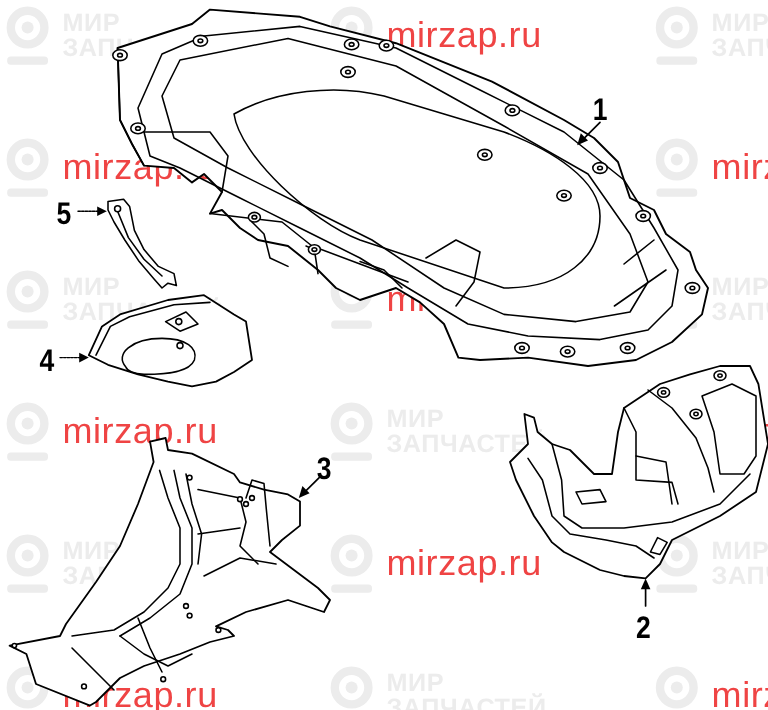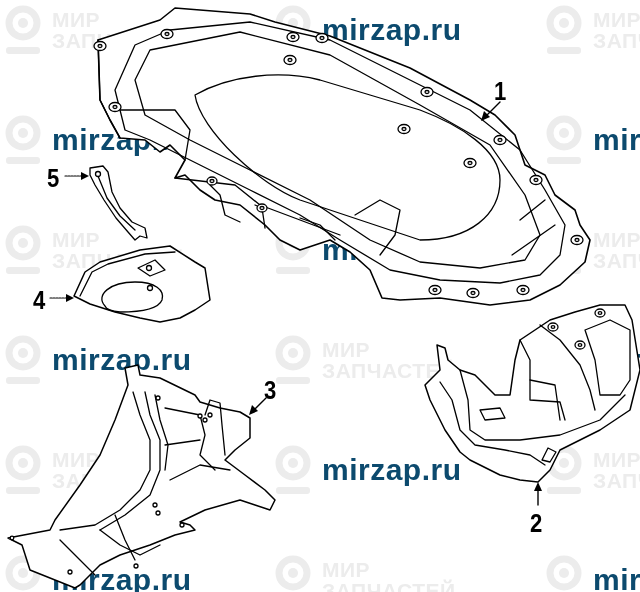--- a/index.html
+++ b/index.html
@@ -1,21 +1,21 @@
 <!DOCTYPE html>
 <html><head>
 <meta charset="utf-8">
 <style>
   html, body { margin:0; padding:0; background:#ffffff; }
   body { width:640px; height:592px; position:relative; overflow:hidden;
          font-family:"Liberation Sans", sans-serif; }
   .wm { position:absolute; display:flex; align-items:center; gap:8px; pointer-events:none; }
   .wm svg { display:block; }
   .wm-text { color:#ececec; font-weight:bold; line-height:21px; font-size:21px; letter-spacing:0.5px; }
-  .wm-url { color:#0c4a6e; font-weight:bold; font-size:30px; letter-spacing:0.5px; }
+  .wm-url { color:#ef4444; font-weight:normal; font-size:30px; letter-spacing:0.5px; }
   #art { position:absolute; left:0; top:0; }
   .callout { position:absolute; font-family:"Liberation Sans", sans-serif; font-weight:bold;
              font-size:26px; color:#000; line-height:26px; transform:scaleX(0.85); transform-origin:left top; }
 </style>
 </head>
 <body>
 
 <div id="watermarks">
 
   <div class="wm" style="left:2px;top:5px">

